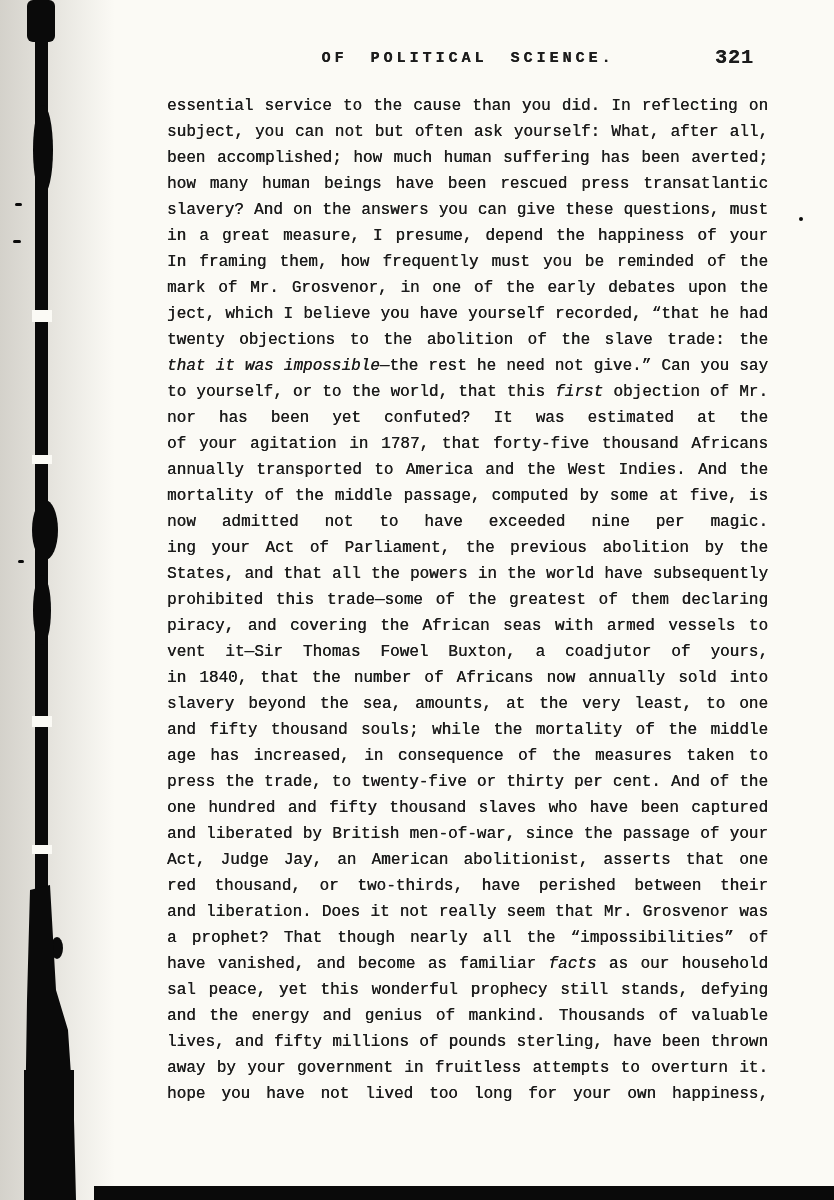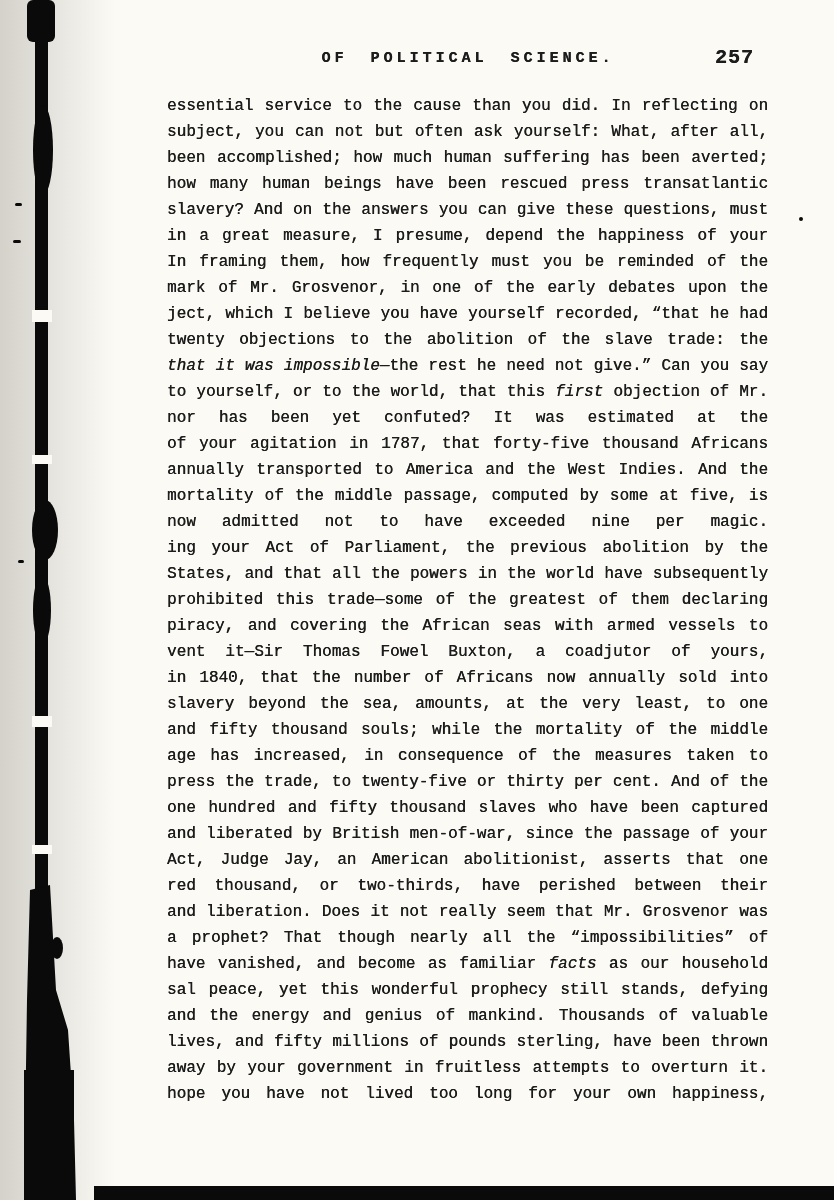--- a/index.html
+++ b/index.html
@@ -97,21 +97,21 @@
       <rect class="artifact-gap" x="32" y="455" width="20" height="9"></rect>
       <rect class="artifact-gap" x="32" y="716" width="20" height="11"></rect>
       <rect class="artifact-gap" x="32" y="845" width="20" height="9"></rect>
     </g>
     <rect class="artifact-shape" x="94" y="1186" width="740" height="14"></rect>
     <circle class="artifact-shape" cx="801" cy="219" r="2"></circle>
   </svg>
 
   <div class="header">
     <div class="running-head">OF POLITICAL SCIENCE.</div>
-    <div class="page-number">257</div>
+    <div class="page-number">321</div>
   </div>
 
   <div class="page-body">
       <div class="line"><span>essential service to the cause than you did.  In reflecting on </span><span class="bd">the</span></div>
       <div class="line"><span>subject, you can not but often ask yourself: What, after all, has</span></div>
       <div class="line"><span>been accomplished; how much human suffering has been averted;</span></div>
       <div class="line"><span>how many human beings have been rescued press transatlantic</span></div>
       <div class="line"><span>slavery?  And on the answers you can give these questions, must</span></div>
       <div class="line"><span>in a great measure, I presume, depend the happiness of your life.</span></div>
       <div class="line"><span>In framing them, how frequently must you be reminded of the re-</span></div>

